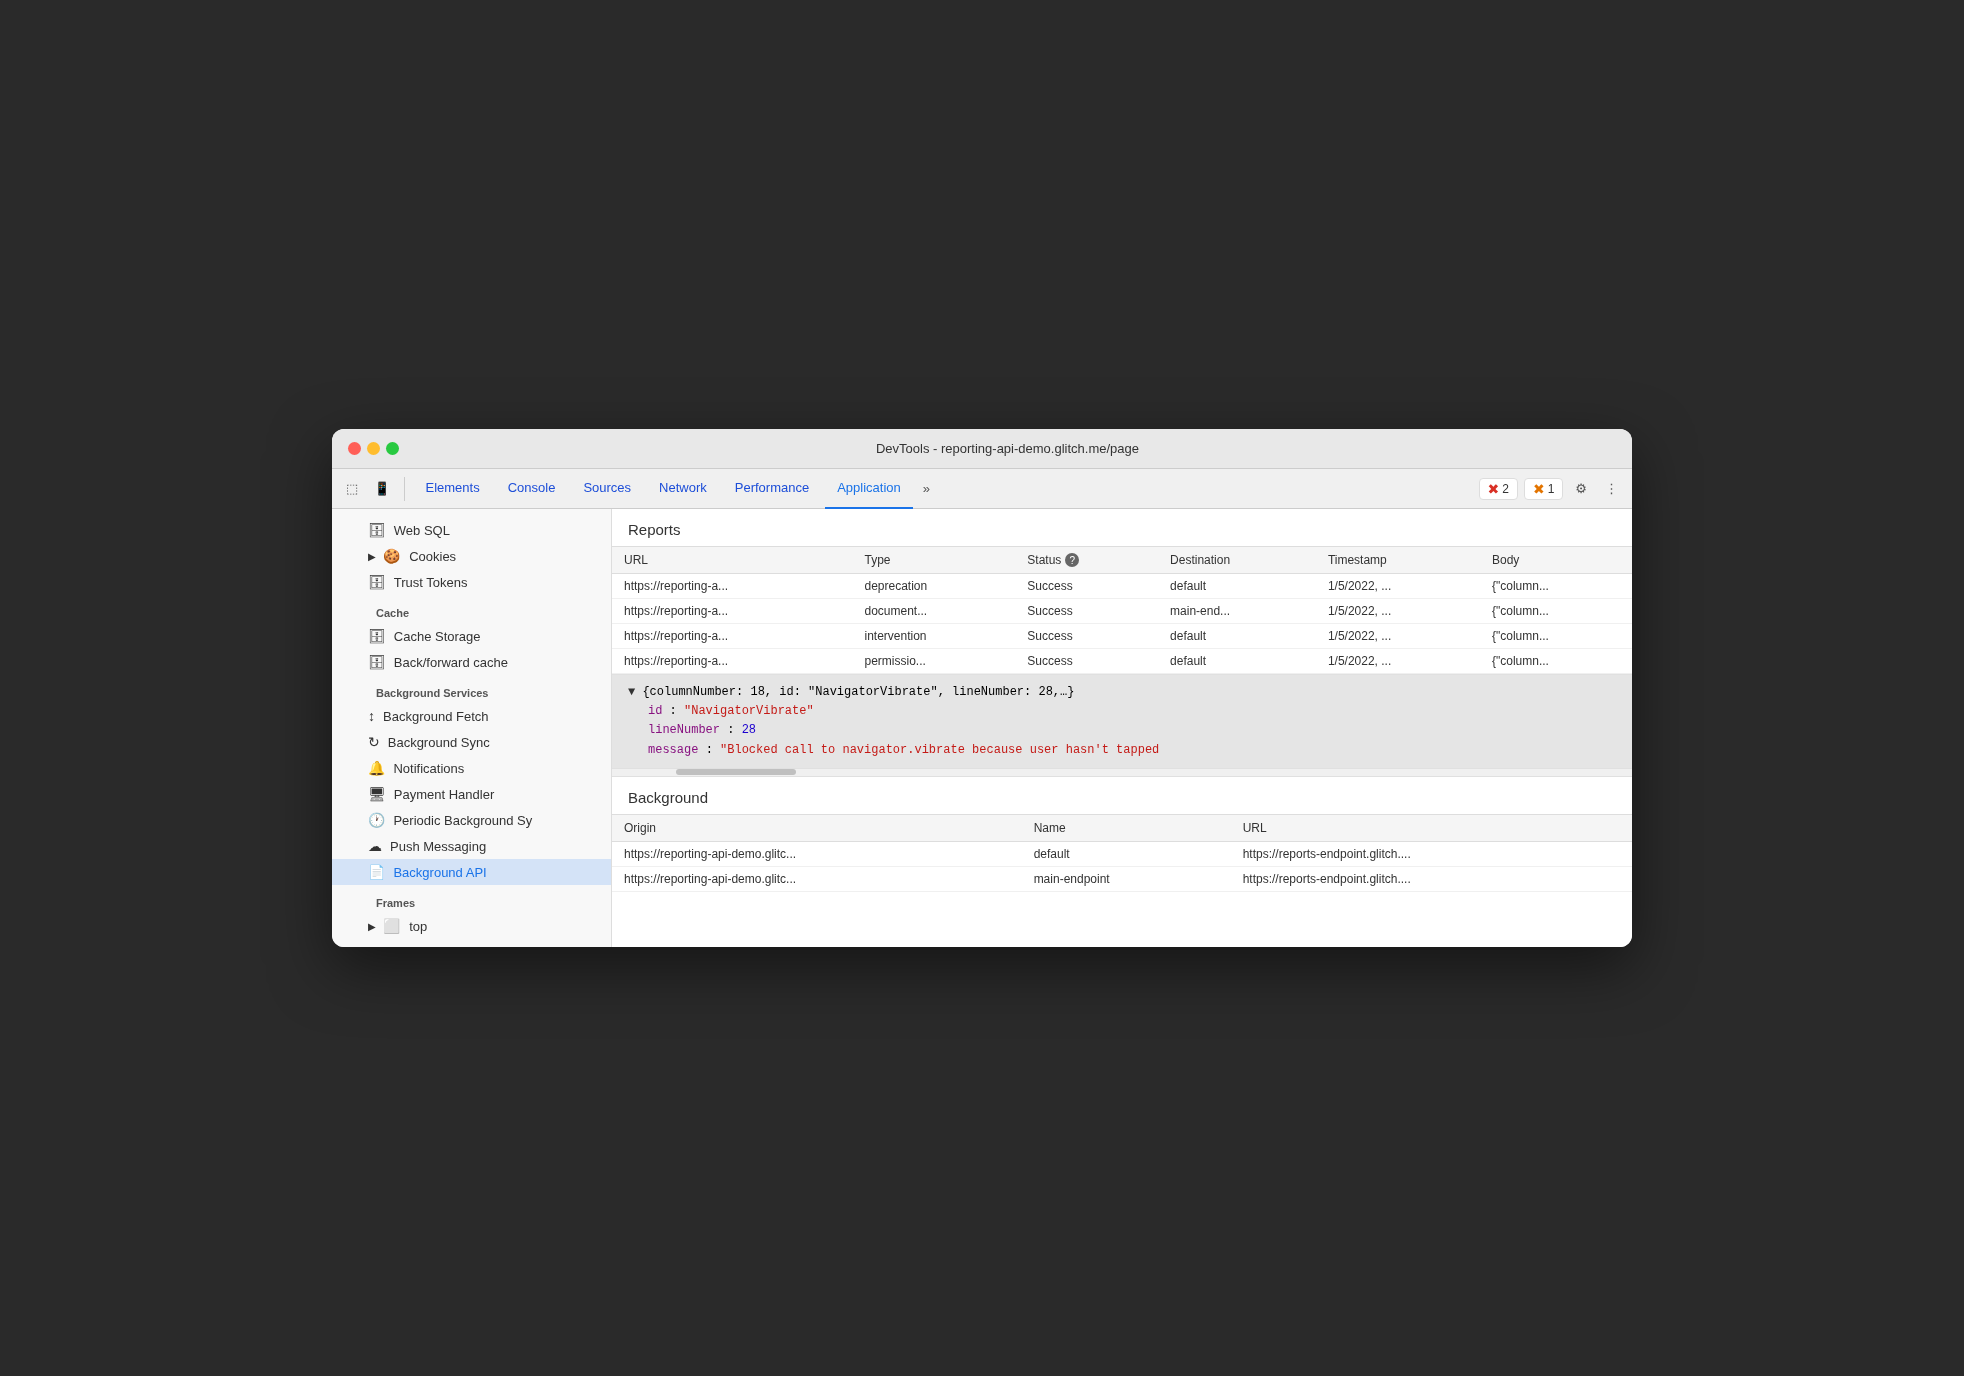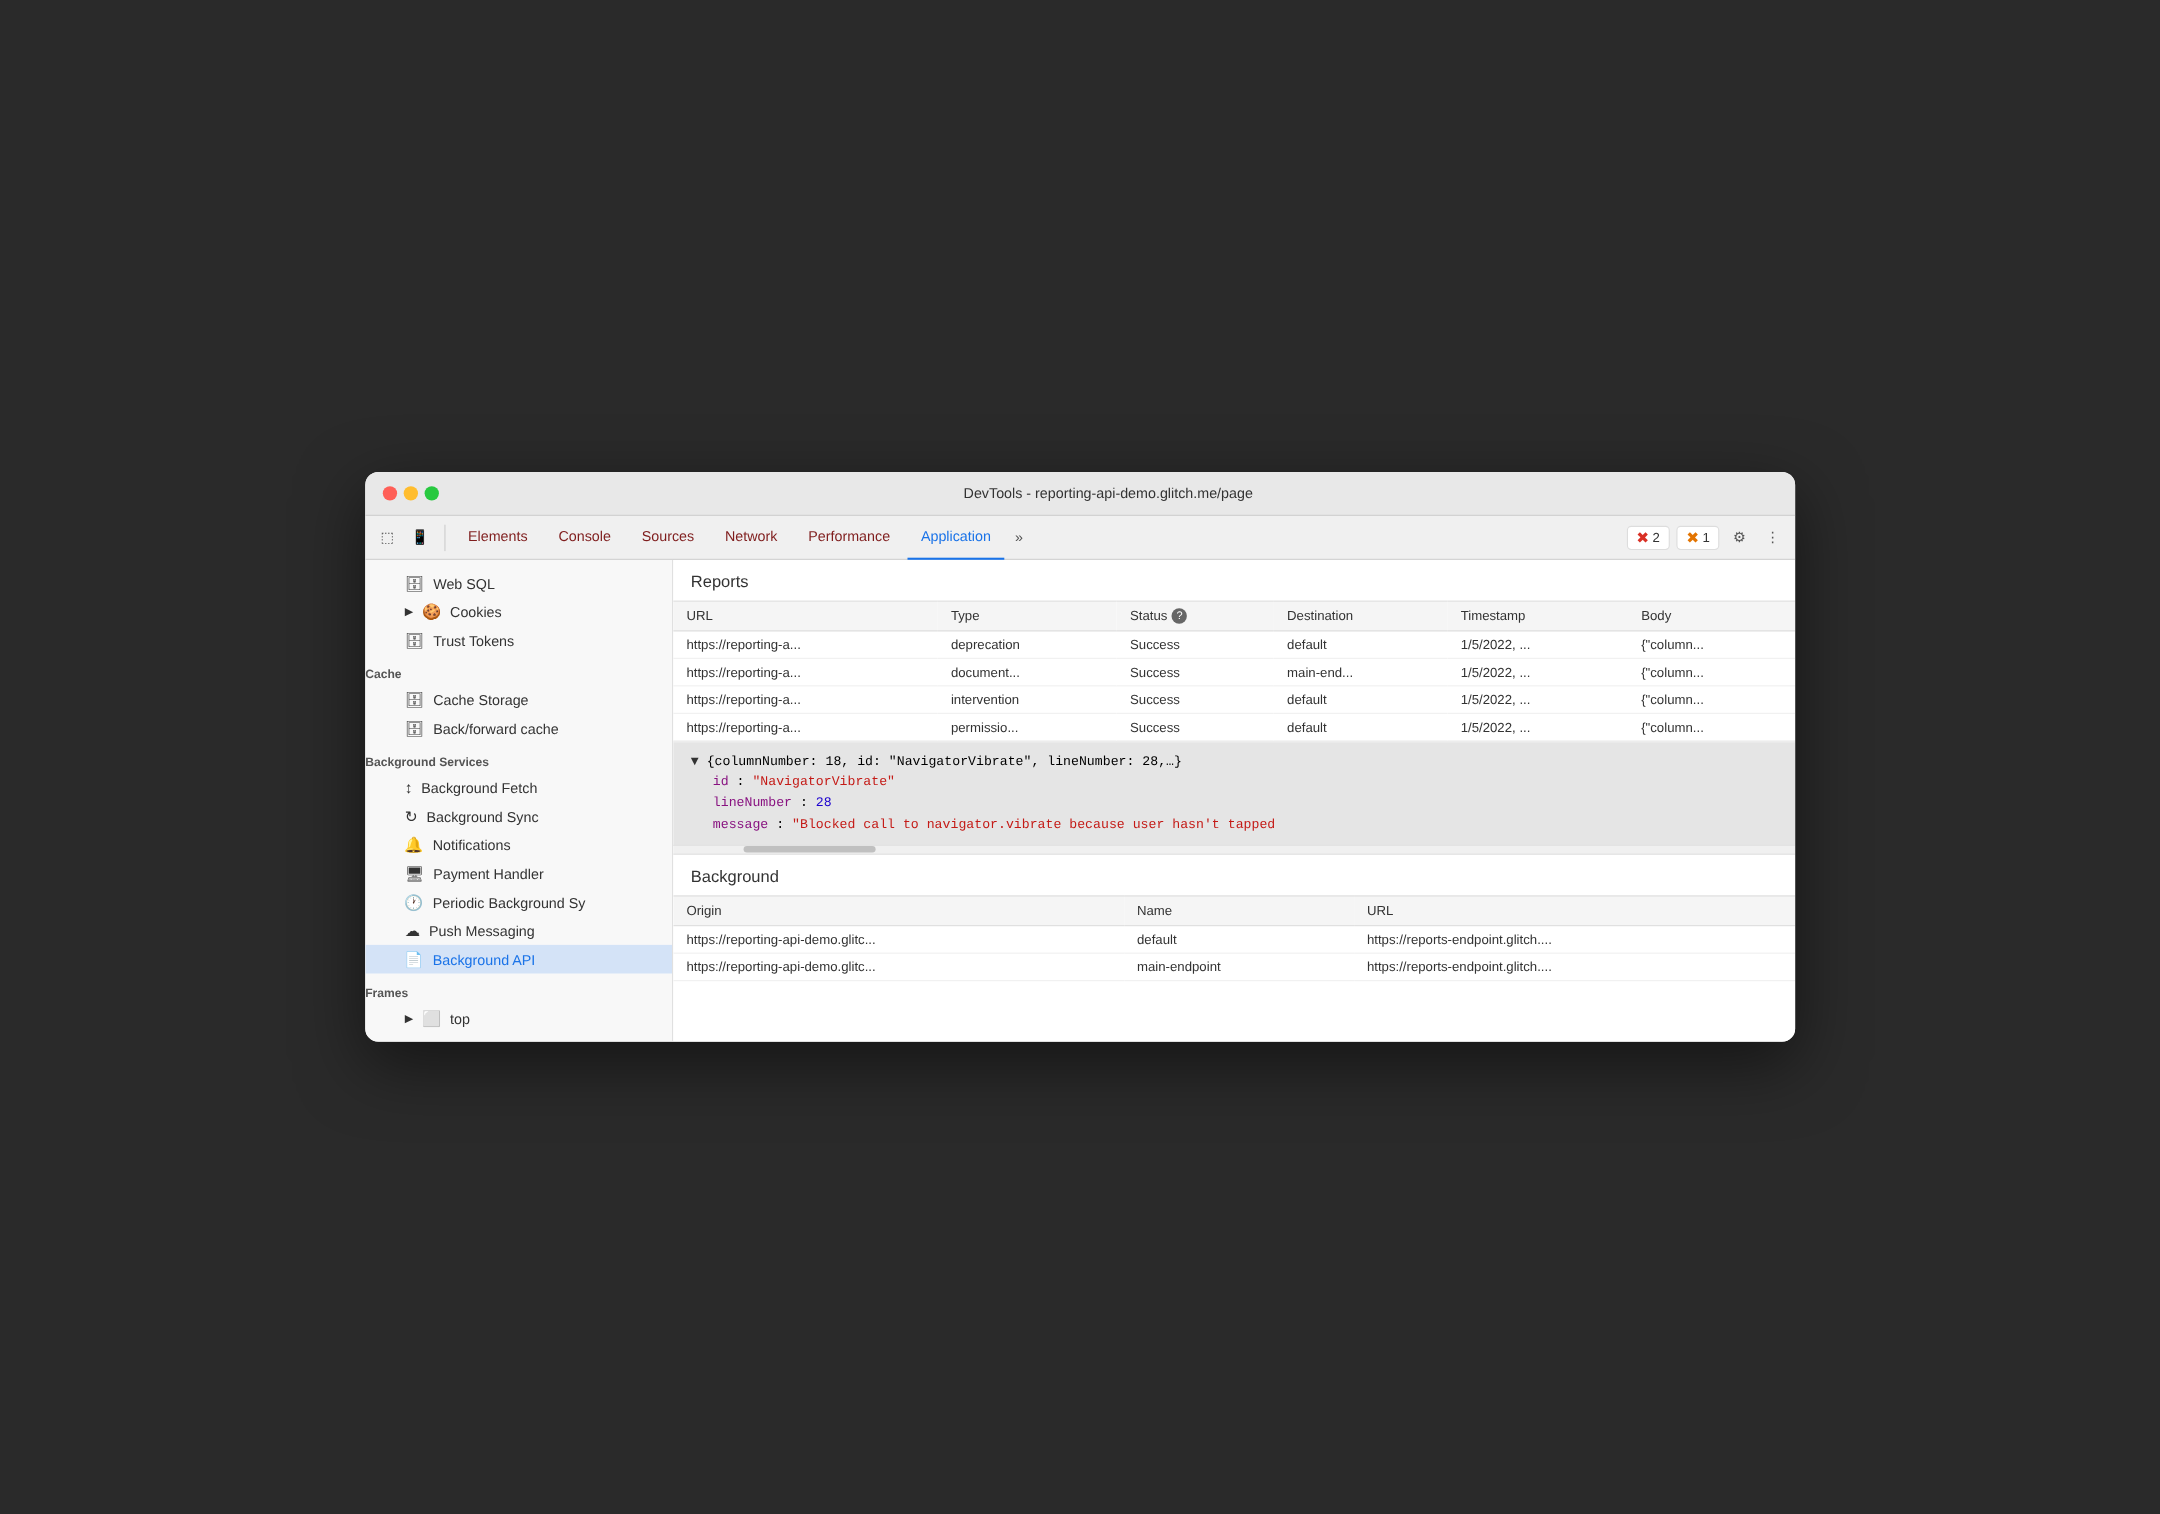--- a/index.html
+++ b/index.html
@@ -67,21 +67,21 @@
       display: flex;
       align-items: center;
       gap: 2px;
     }
     .toolbar-tab {
       background: none;
       border: none;
       cursor: pointer;
       padding: 8px 12px;
       font-size: 13px;
-      color: #7f1d1d;
+      color: #1d4ed8;
       border-bottom: 2px solid transparent;
       height: 40px;
       display: flex;
       align-items: center;
     }
     .toolbar-tab.active {
       color: #1a73e8;
       border-bottom: 2px solid #1a73e8;
     }
     .toolbar-sep { width: 1px; background: #ccc; height: 24px; margin: 0 4px; }
@@ -113,22 +113,23 @@
       background: #f8f8f8;
       border-right: 1px solid #ddd;
       overflow-y: auto;
       padding: 8px 0;
       flex-shrink: 0;
     }
     .sidebar-section-label {
       font-size: 11px;
       font-weight: 600;
       color: #555;
-      padding: 12px 16px 4px 0;
+      padding: 12px 16px 4px 28px;
       text-transform: none;
+      margin-left: 16px;
     }
     .sidebar-item {
       display: flex;
       align-items: center;
       gap: 8px;
       padding: 5px 16px 5px 20px;
       cursor: pointer;
       font-size: 13px;
       color: #333;
       border-radius: 0;

